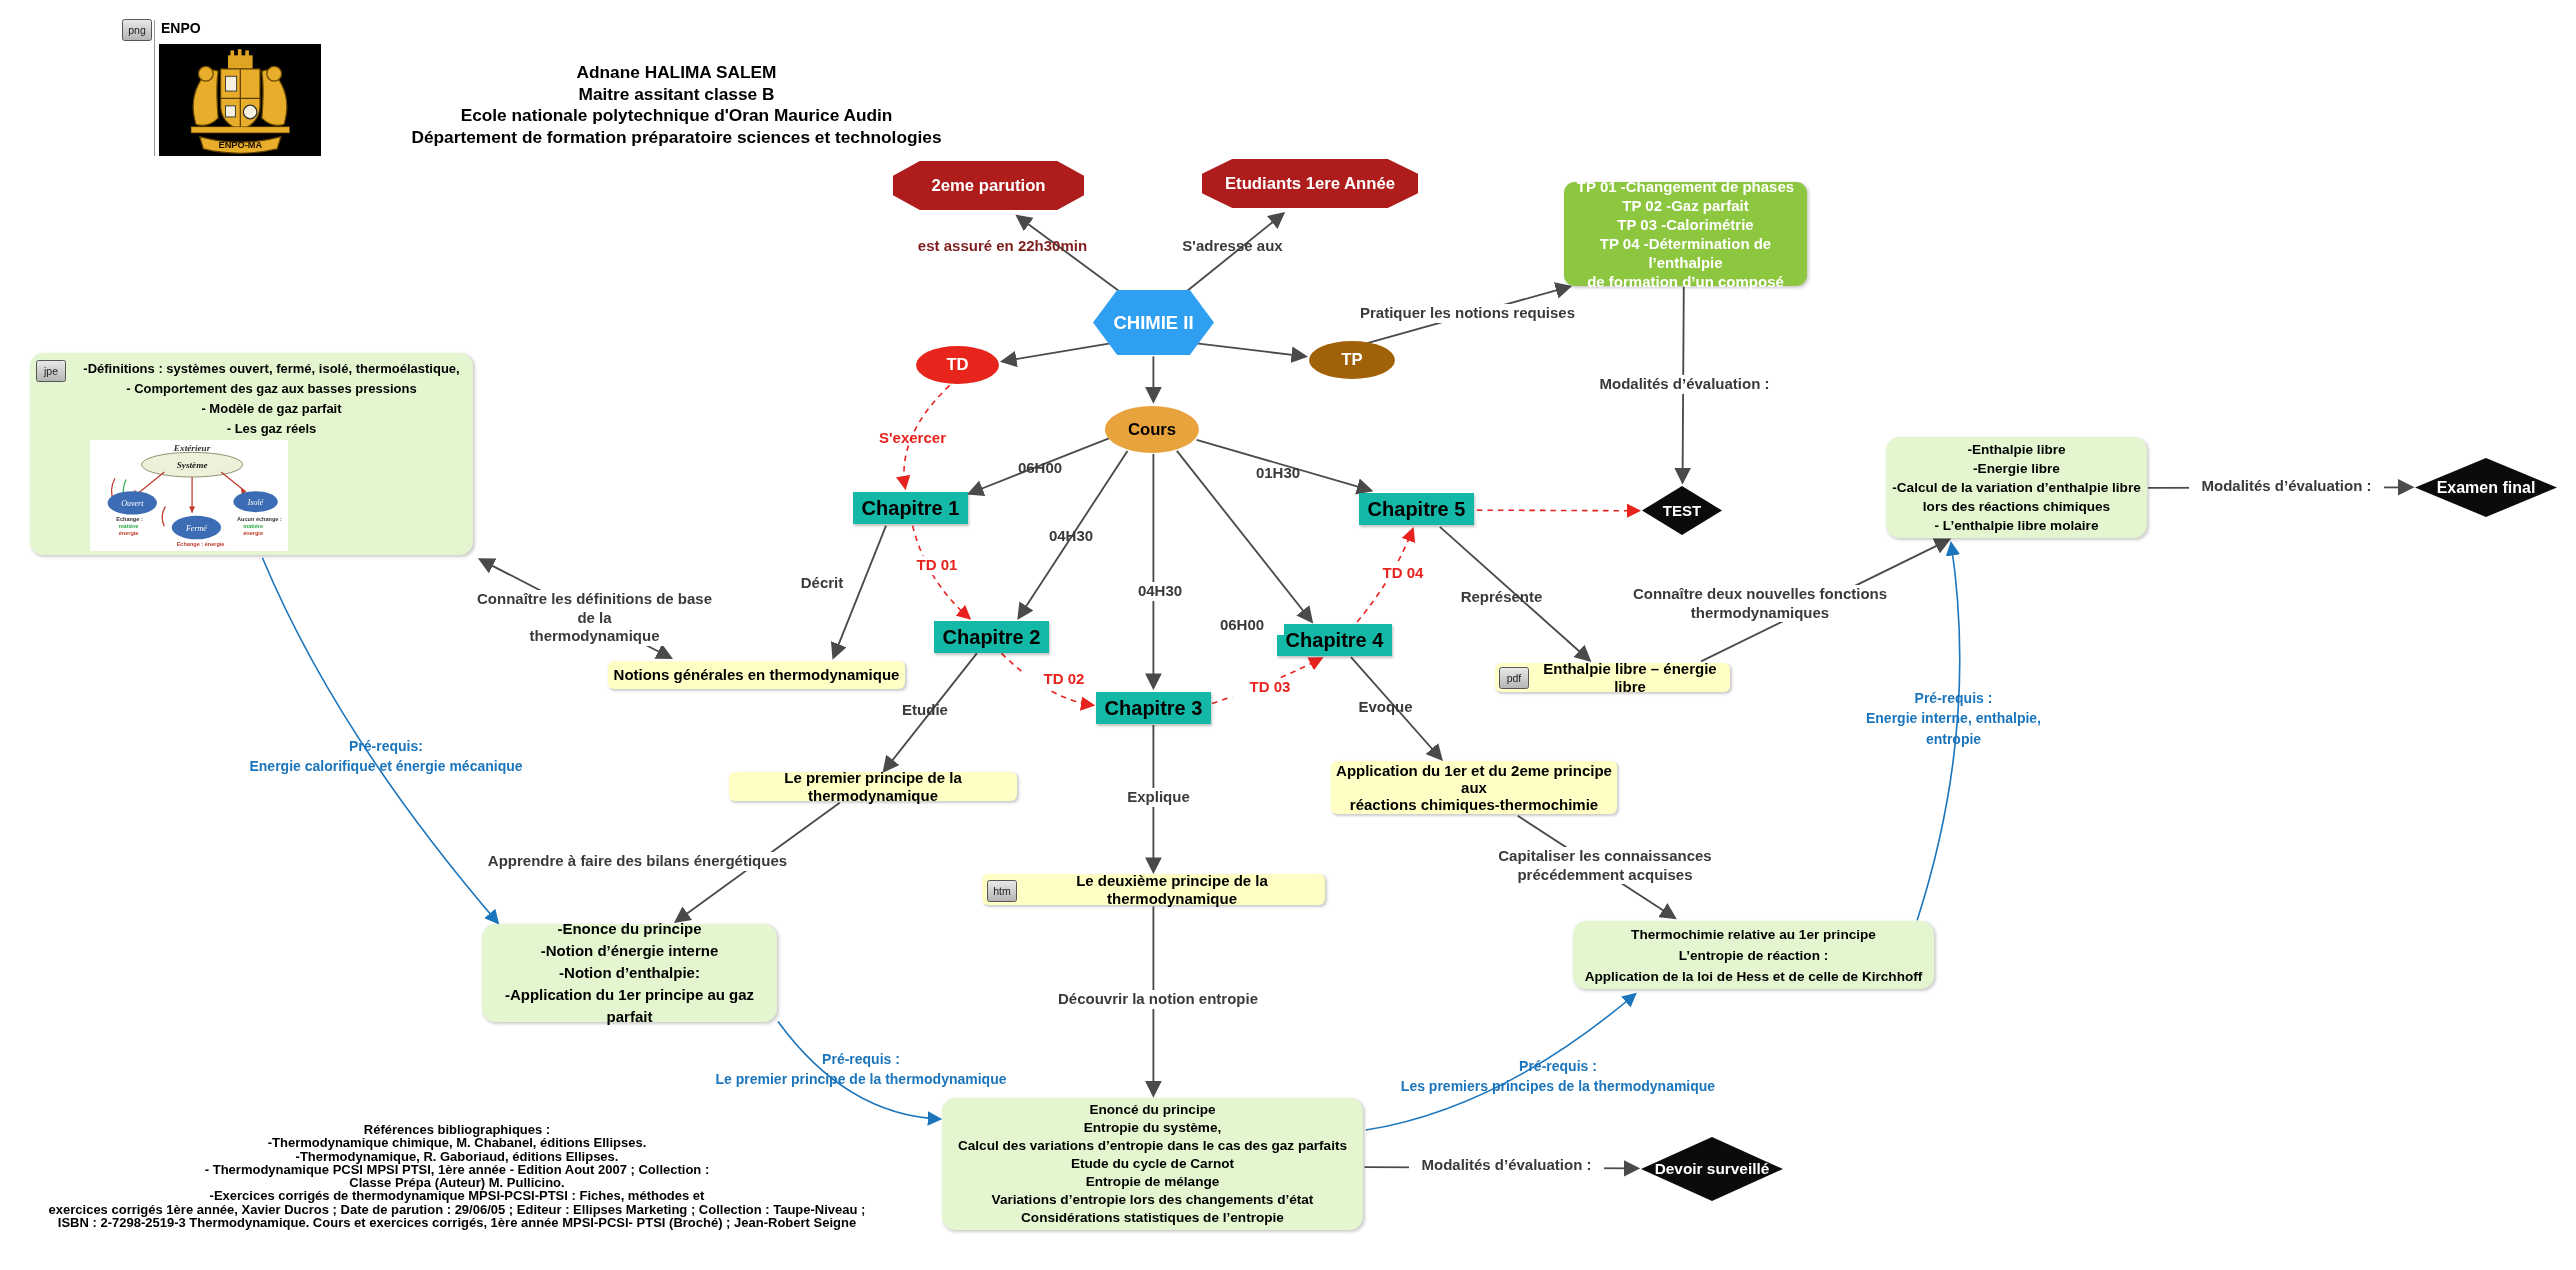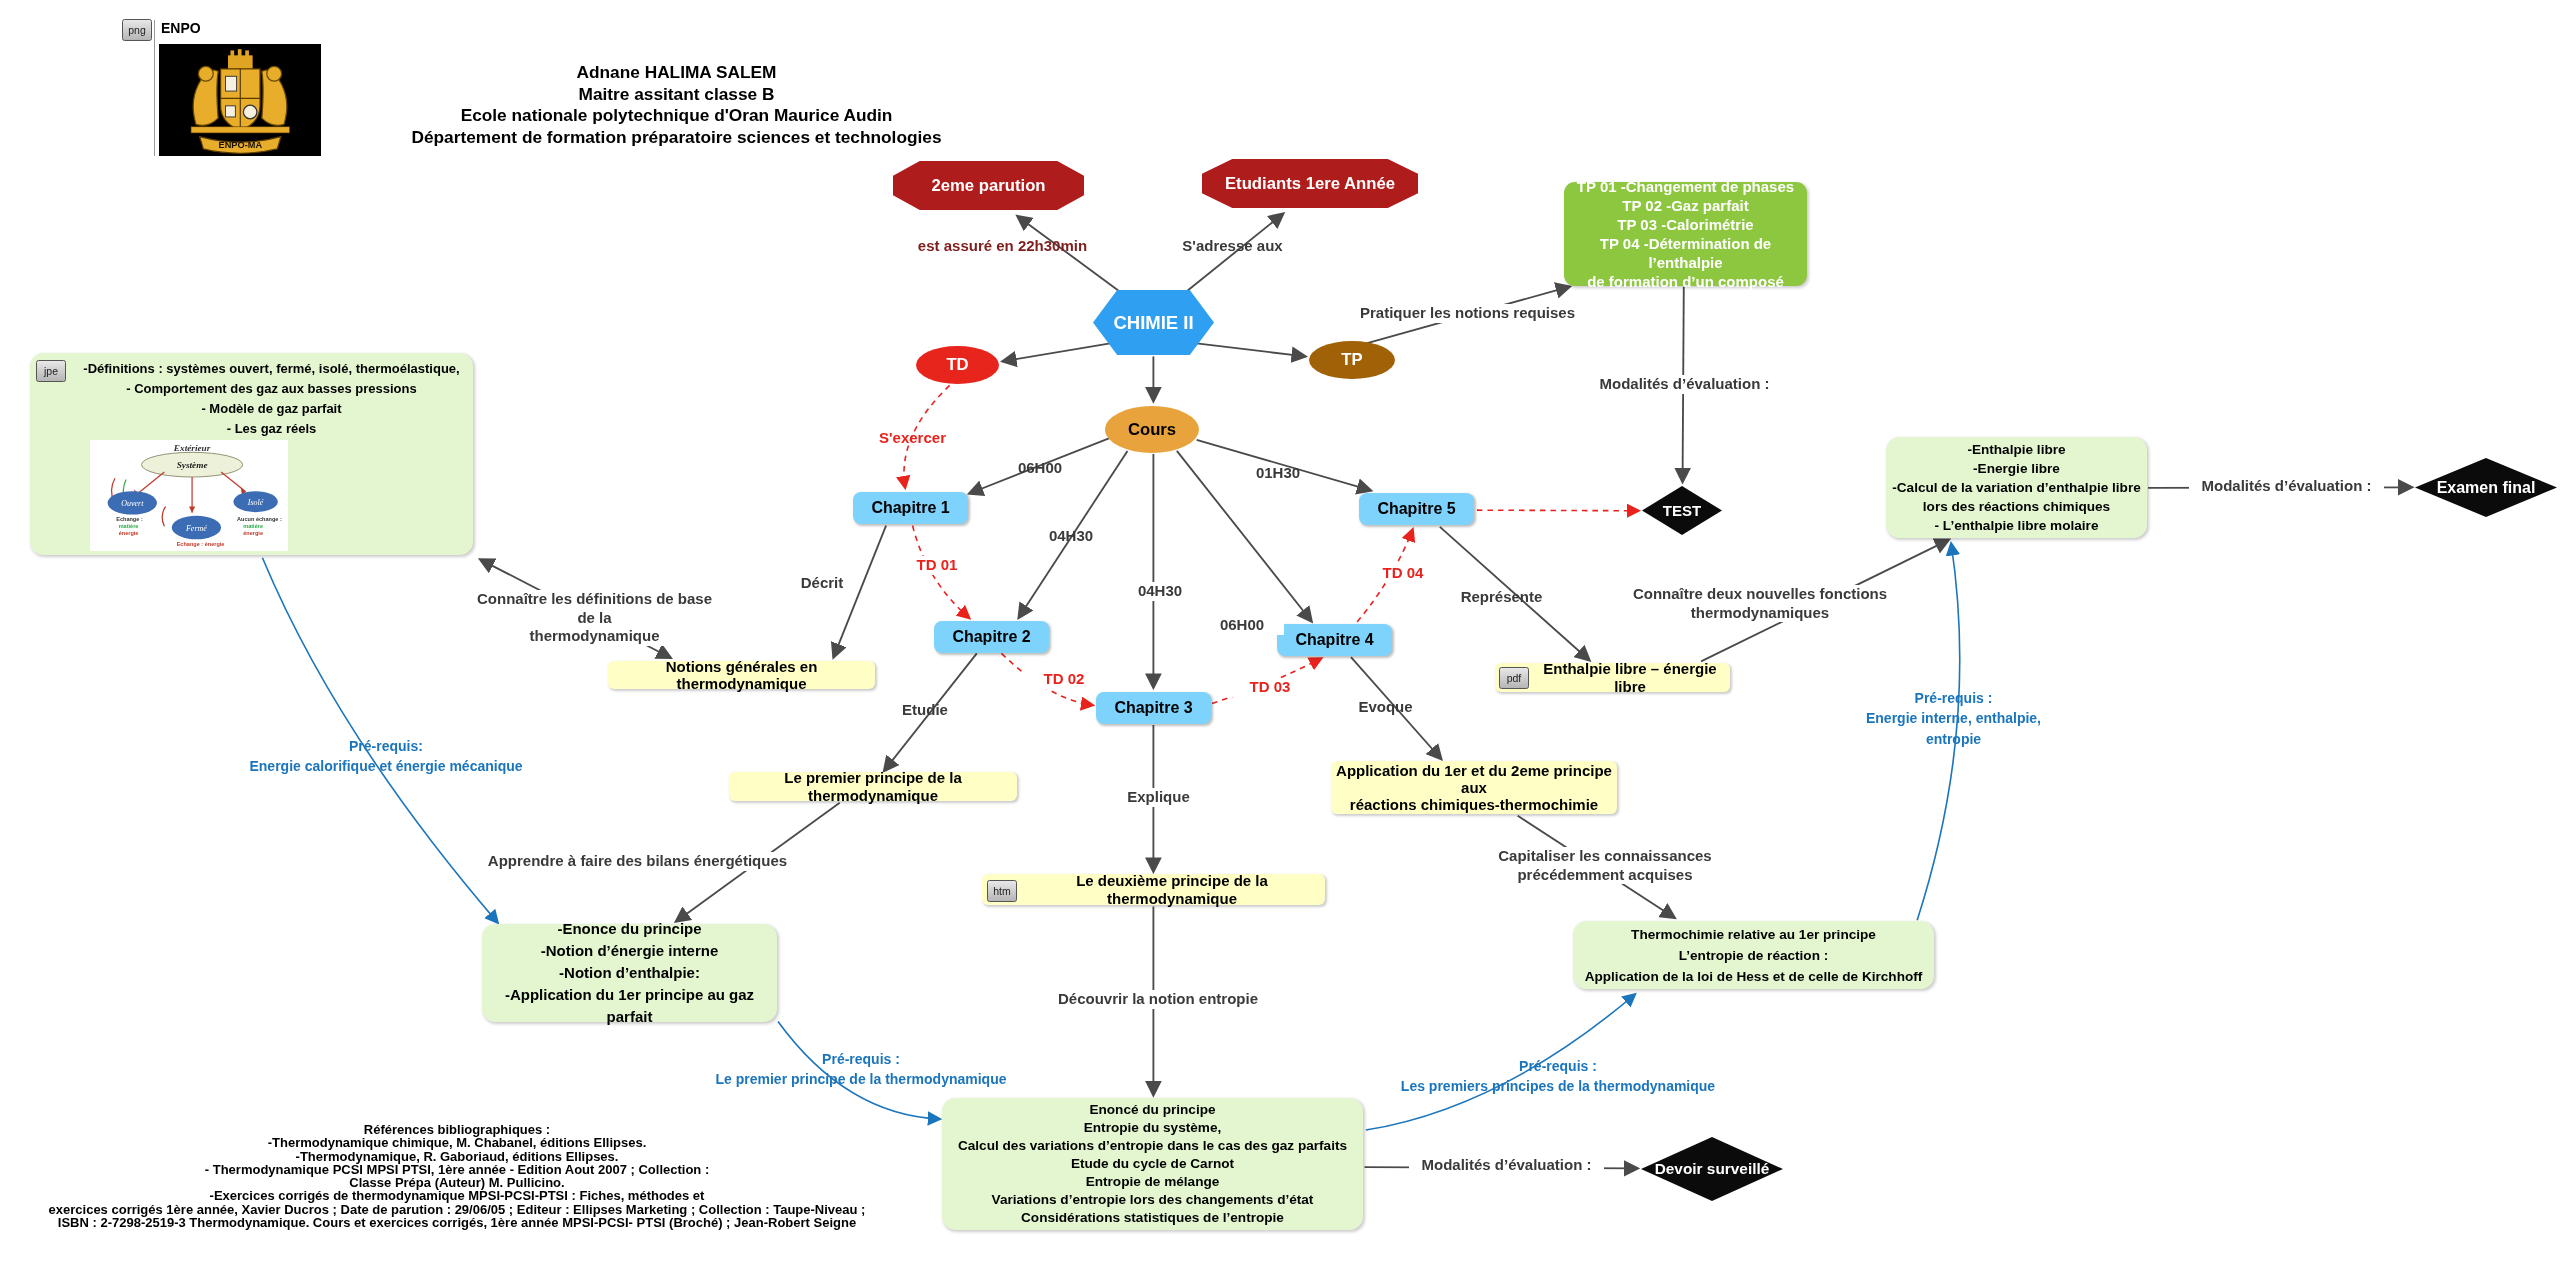--- a/index.html
+++ b/index.html
@@ -11,21 +11,21 @@
   .whitebg{background:#ffffff;padding:0 5px;}
   .red{color:#e8231e;}
   .blue{color:#1b75bc;font-size:14px;line-height:20.4px;}
   .octagon{background:#ae1c1c;color:#ffffff;font-size:16.7px;
     clip-path:polygon(14% 0,86% 0,100% 30%,100% 70%,86% 100%,14% 100%,0 70%,0 30%);z-index:2;}
   .hexagon{background:#2f9ff2;color:#ffffff;font-size:18.5px;
     clip-path:polygon(20% 0,80% 0,100% 50%,80% 100%,20% 100%,0 50%);z-index:2;}
   .ellipse{border-radius:50%;z-index:2;font-size:16.7px;}
   .diamond{background:#0b0b0b;color:#ffffff;
     clip-path:polygon(50% 0,100% 50%,50% 100%,0 50%);z-index:2;}
-  .chapitre{background:#7dd3fc;border-radius:8px;color:#000;font-size:16px;z-index:2;box-shadow:1.2px 1.9px 2.5px rgba(0,0,0,0.25);}
+  .chapitre{background:#14b8a6;border-radius:0;color:#000;font-size:20px;z-index:2;box-shadow:1.2px 1.9px 2.5px rgba(0,0,0,0.25);}
   .ybox{background:#ffffc5;border-radius:6.2px;color:#000;font-size:15px;line-height:17.3px;z-index:2;box-shadow:1.2px 1.9px 2.5px rgba(0,0,0,0.2);}
   .gbox{background:#e4f6cf;border-radius:13.6px;color:#000;font-size:13.6px;z-index:2;box-shadow:1.2px 1.9px 3.1px rgba(0,0,0,0.2);}
   .chip{position:absolute;width:28px;height:20px;background:linear-gradient(#e8e8e8,#b5b5b5);border:1.2px solid #555;border-radius:2.5px;
     display:flex;align-items:center;justify-content:center;font-size:10.5px;color:#222;z-index:4;}
   .vline{position:absolute;width:1.2px;background:#9a9a9a;z-index:1;}
   svg.layer{position:absolute;left:0;top:0;z-index:1;}
   .hdr{font-weight:bold;color:#000;}
 </style>
 </head>
 <body>
@@ -192,21 +192,21 @@
     <text x="238" y="132" font-size="9" font-weight="bold" fill="#333">Aucun échange :</text>
     <text x="248" y="143" font-size="9" font-weight="bold" fill="#2eaa4a">matière</text>
     <text x="248" y="154" font-size="9" font-weight="bold" fill="#c0392b">énergie</text>
   </svg>
 </div>
 
 <div class="lbl whitebg pre" style="left:466px;top:590px;width:247px;">Connaître les définitions de base de la
 thermodynamique</div>
 <div class="lbl" style="left:779px;top:574px;width:86px;">Décrit</div>
 
-<div class="node ybox" style="left:608px;top:661px;width:267px;height:28px;">Notions générales en thermodynamique</div>
+<div class="node ybox" style="left:608px;top:661px;width:297px;height:28px;">Notions générales en thermodynamique</div>
 <div class="node ybox" style="left:729px;top:772px;width:288px;height:29px;">Le premier principe de la thermodynamique</div>
 
 <div class="node ybox" style="left:982px;top:874px;width:343px;height:31px;padding-left:37px;">Le deuxième principe de la thermodynamique</div>
 <div class="chip" style="left:987px;top:880px;">htm</div>
 
 <div class="node ybox" style="left:1495px;top:663px;width:235px;height:29px;padding-left:35px;">Enthalpie libre – énergie libre</div>
 <div class="chip" style="left:1499px;top:667px;">pdf</div>
 
 <div class="node ybox pre" style="left:1331px;top:761px;width:286px;height:53px;">Application du 1er et du 2eme principe aux
 réactions chimiques-thermochimie</div>

